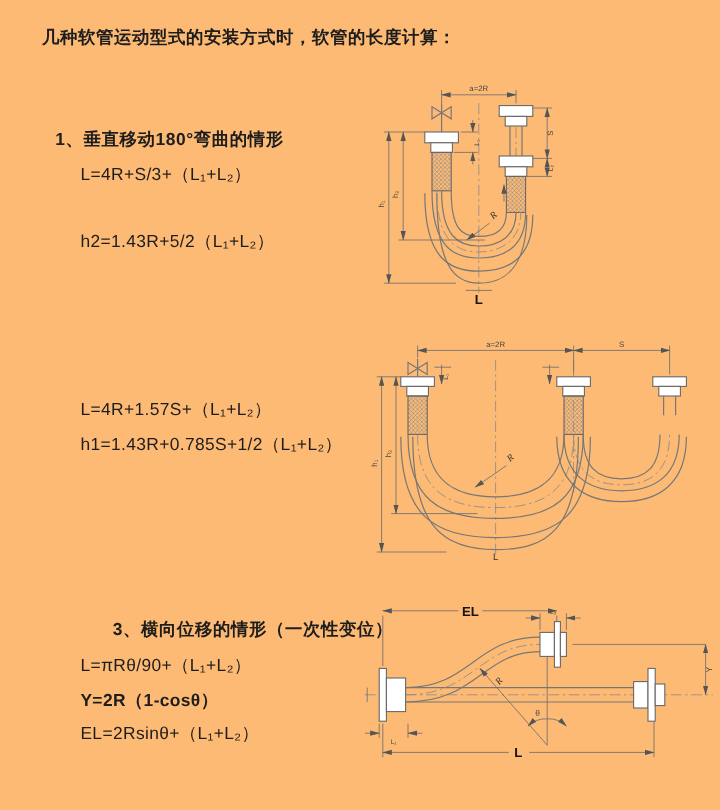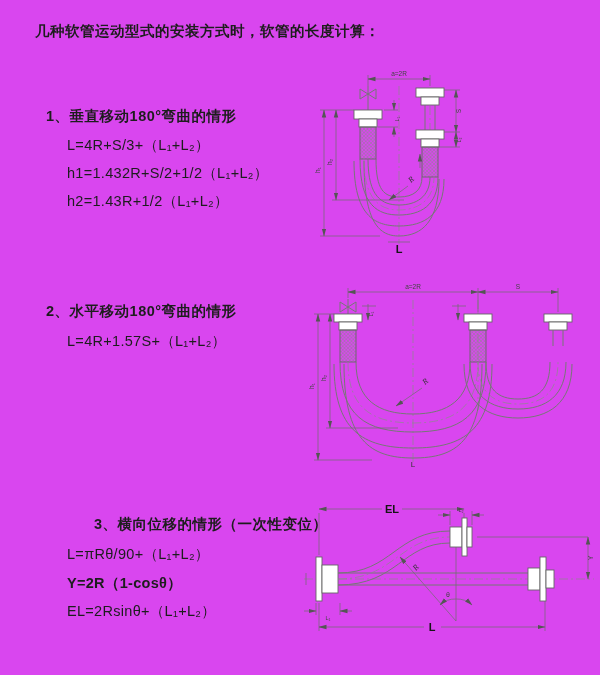--- a/index.html
+++ b/index.html
@@ -1,16 +1,16 @@
 <!DOCTYPE html>
 <html><head>
 <meta charset="utf-8">
 <style>
   html,body{margin:0;padding:0;background:#fff;}
-  .page{position:relative;width:600px;height:675px;background:#d946ef;overflow:hidden;
+  .page{position:relative;width:600px;height:675px;background:#fdba74;overflow:hidden;
         font-family:"Liberation Sans","DejaVu Sans",sans-serif;color:#1d1d1d;}
   .title{position:absolute;left:35px;top:22px;font-size:14.5px;font-weight:bold;letter-spacing:.5px;}
   .sec-heading{position:absolute;font-size:14.5px;font-weight:bold;letter-spacing:.5px;}
   .formula{position:absolute;font-size:14.5px;letter-spacing:.3px;}
   svg{position:absolute;overflow:visible;}
   .thin{stroke:#777;fill:none;stroke-width:1;}
   .dim{stroke:#6e6e6e;fill:none;stroke-width:.7;}
   .cl{stroke:#8b8b8b;fill:none;stroke-width:.7;stroke-dasharray:9 3 2 3;}
   .fit{fill:#fff;stroke:#666;stroke-width:.9;}
   .braid{fill:url(#hatch);stroke:#666;stroke-width:.9;}
@@ -20,22 +20,21 @@
 </style>
 </head>
 <body>
 
 <div class="page">
 
   <div class="title">几种软管运动型式的安装方式时，软管的长度计算：</div>
 
   <div class="sec-heading" style="left:46px;top:107px;">1、垂直移动180°弯曲的情形</div>
   <div class="formula" style="left:67px;top:136px;">L=4R+S/3+（L₁+L₂）</div>
-  <div class="formula" style="left:67px;top:164px;">h1=1.432R+S/2+1/2（L₁+L₂）</div>
-  <div class="formula" style="left:67px;top:192px;">h2=1.43R+1/2（L₁+L₂）</div>
+  <div class="formula" style="left:67px;top:192px;">h2=1.43R+5/2（L₁+L₂）</div>
 
   <svg width="240" height="190" viewBox="0 0 240 190" style="left:308px;top:66px;">
     <defs>
       <marker id="ar" viewBox="0 0 8 6" refX="7.5" refY="3" markerWidth="8" markerHeight="6" orient="auto-start-reverse" markerUnits="userSpaceOnUse">
         <path d="M0,0.8 L8,3 L0,5.2 Z" fill="#555"></path>
       </marker>
       <pattern id="hatch" width="3.5" height="3.5" patternUnits="userSpaceOnUse">
         <path d="M0,3.5 L3.5,0 M0,0 L3.5,3.5" stroke="#8a8a8a" stroke-width="0.5"></path>
       </pattern>
     </defs>
@@ -115,22 +114,22 @@
       <text class="dimtxt" x="153" y="45" text-anchor="middle" transform="rotate(-90 153 45)">S</text>
       <text class="dimtxt" x="153" y="74" text-anchor="middle" transform="rotate(-90 153 74)" style="font-size:5.5px">L₂</text>
     </g>
 
     <g>
       <line class="dim" x1="80" y1="176" x2="102" y2="176"></line>
       <text class="biglbl" x="91" y="187" text-anchor="middle">L</text>
     </g>
   </svg>
 
-  <div class="sec-heading" style="left:46px;top:302px;">2、水平移动180°弯曲的情形</div>
   <div class="formula" style="left:67px;top:332px;">L=4R+1.57S+（L₁+L₂）</div>
+  <div class="formula" style="left:67px;top:361px;">h1=1.43R+0.785S+1/2（L₁+L₂）</div>
 
   <svg width="292" height="192" viewBox="0 0 292 192" style="left:306px;top:278px;">
     <g>
       <path class="cl" d="M107,22 V186"></path>
       <path class="cl" d="M172,22 V132"></path>
     </g>
 
     <g>
       <line class="dim" x1="42" y1="20" x2="42" y2="10"></line>
       <line class="dim" x1="172" y1="34" x2="172" y2="10"></line>

